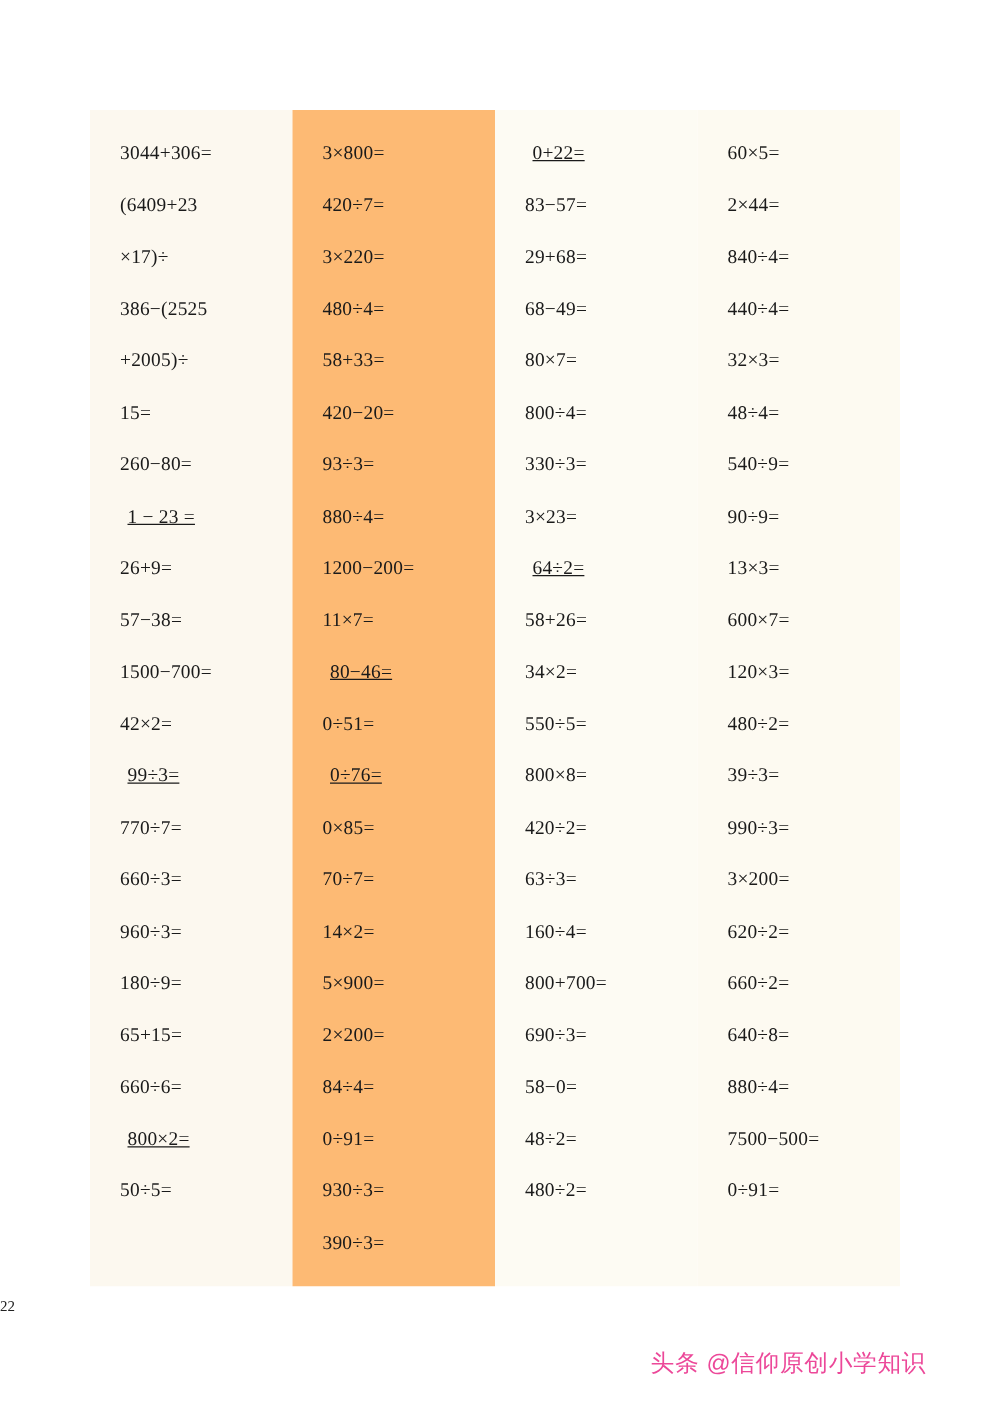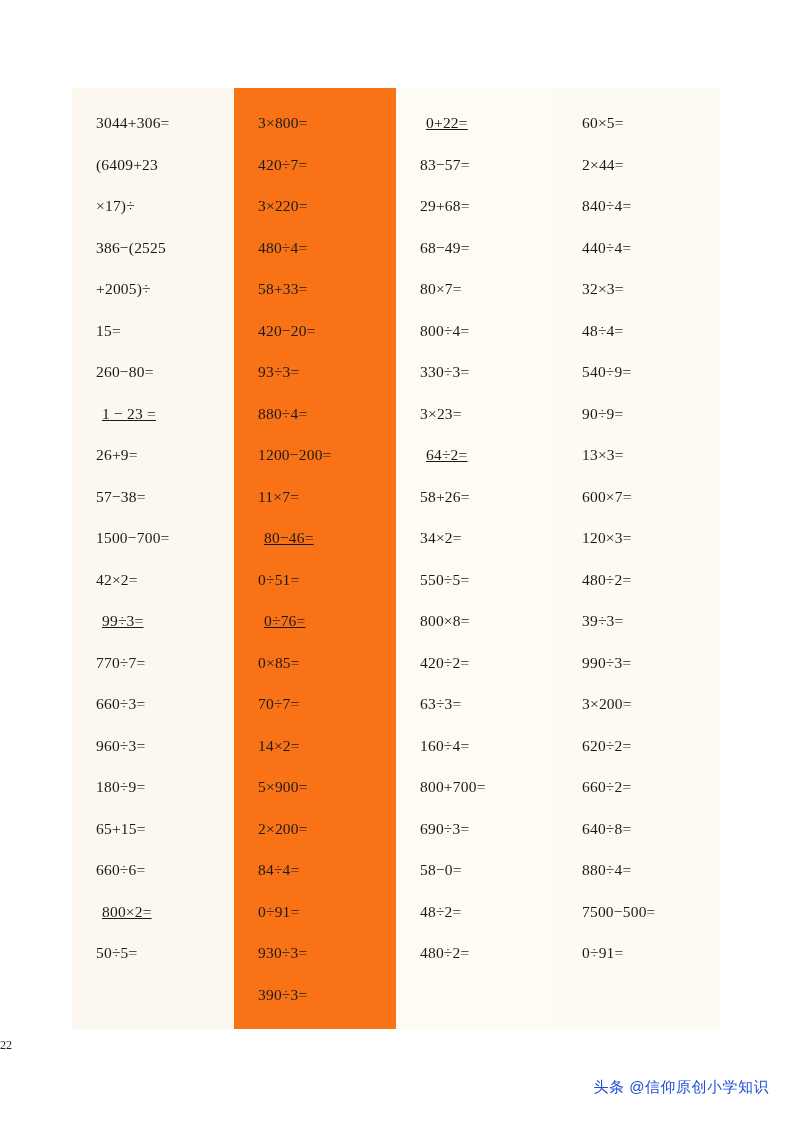--- a/index.html
+++ b/index.html
@@ -30,21 +30,21 @@
     flex-direction: row;
     gap: 0px;
   }
   .col {
     width: 162px;
     background: #fdfaf1;
     padding: 14px;
     box-sizing: border-box;
   }
   .col.c1 { background: #fcf8ef; }
-  .col.c2 { background: #f97316; }
+  .col.c2 { background: #fdba74; }
   .col.c3 { background: #fdfbf3; }
   .col.c4 { background: #fdfaf1; }
   .cell {
     height: 41.5px;
     line-height: 41.5px;
     font-size: 15.5px;
     color: #1a1a1a;
     white-space: nowrap;
     padding-left: 10px;
     box-sizing: border-box;
@@ -56,24 +56,24 @@
     left: 0;
     top: 1038px;
     width: 793px;
     text-align: left;
     font-size: 12px;
     color: #222;
     font-family: "Liberation Serif", serif;
   }
   .watermark {
     position: absolute;
-    right: 24px;
+    right: 52px;
     top: 1078px;
-    font-size: 15px;
-    color: #1d4ed8;
+    font-size: 19px;
+    color: #ec4899;
     font-family: "Liberation Sans", sans-serif;
     letter-spacing: 0.5px;
     white-space: nowrap;
   }
 </style>
 </head>
 <body>
 
 <div class="page">
   <div class="columns">

